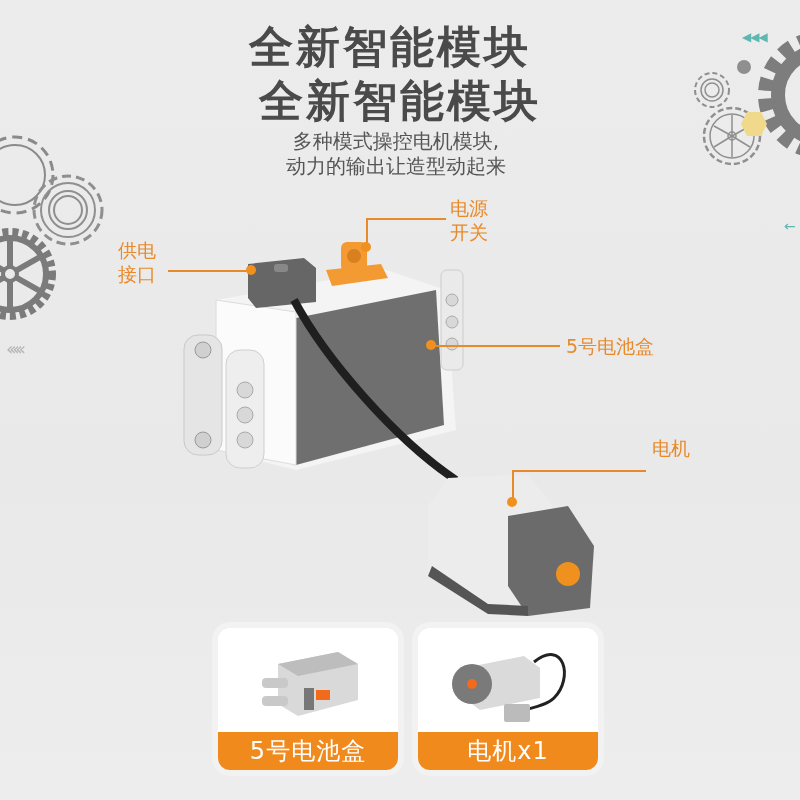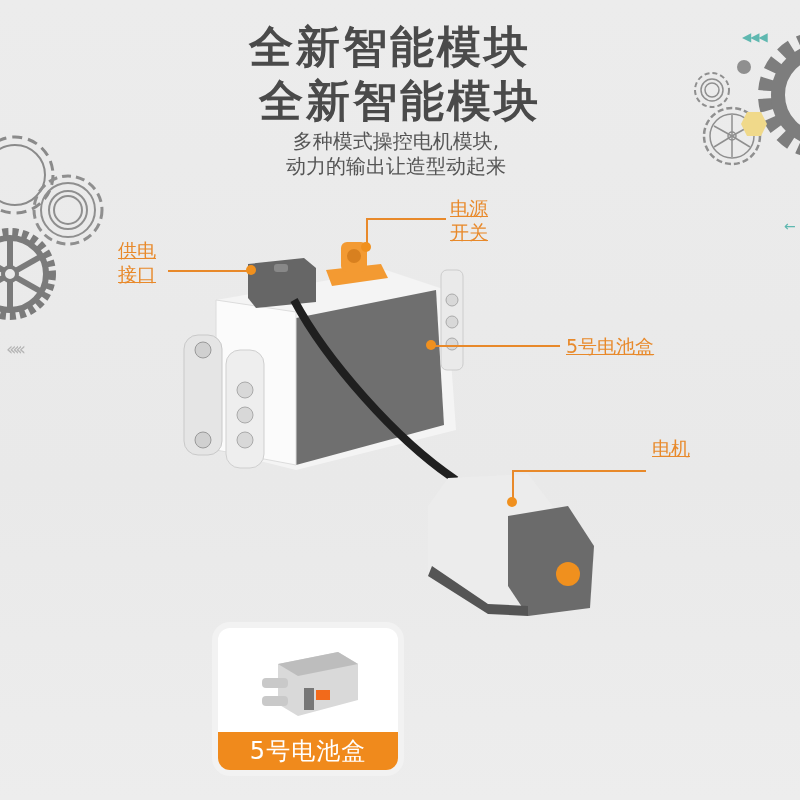--- a/index.html
+++ b/index.html
@@ -4,21 +4,21 @@
 <style>
   * { margin:0; padding:0; box-sizing:border-box; }
   body { width:800px; height:800px; overflow:hidden; background:#ebebeb; font-family:"DejaVu Sans", sans-serif; }
   .canvas { position:relative; width:800px; height:800px; background:linear-gradient(180deg,#ececec 0%,#e9e9e9 60%,#ededed 100%); overflow:hidden; }
   .title { position:absolute; left:0; width:800px; text-align:center; color:#4a4a4a; font-weight:bold; letter-spacing:3px; }
   .t1 { top:18px; font-size:44px; left:-10px; }
   .t2 { top:72px; font-size:44px; left:0; }
   .sub { position:absolute; width:800px; text-align:center; color:#555; font-size:20px; left:-4px; }
   .s1 { top:128px; }
   .s2 { top:153px; }
-  .callout { position:absolute; color:#e8892a; font-size:19px; line-height:24px;text-decoration:underline; }
+  .callout { position:absolute; color:#e8892a; font-size:19px; line-height:24px; }
   .line { position:absolute; background:#e8892a; }
   .dot { position:absolute; width:10px; height:10px; border-radius:50%; background:#f0901e; }
   .product-card { position:absolute; top:628px; width:180px; height:142px; background:#fff; border-radius:12px; box-shadow:0 0 0 6px #f2f2f2; overflow:hidden; }
   .card-label { position:absolute; left:0; bottom:0; width:100%; height:38px; background:#f08a1c; color:#fff; font-size:24px; text-align:center; line-height:38px; letter-spacing:1px; }
   .gear { position:absolute; }
 </style>
 </head>
 <body>
 
 <div class="canvas">
@@ -146,14 +146,24 @@
     <svg style="position:absolute;left:40px;top:16px" width="110" height="80" viewBox="0 0 110 80">
       <path d="M20,20 L80,8 L100,20 L100,56 L40,72 L20,60 Z" fill="#d9d9d9"></path>
       <path d="M20,20 L80,8 L100,20 L40,32 Z" fill="#bdbdbd"></path>
       <rect x="4" y="34" width="26" height="10" rx="4" fill="#c9c9c9"></rect>
       <rect x="4" y="52" width="26" height="10" rx="4" fill="#c9c9c9"></rect>
       <rect x="58" y="46" width="14" height="10" fill="#f26a1b"></rect>
       <rect x="46" y="44" width="10" height="22" fill="#777"></rect>
     </svg>
     <div class="card-label">5号电池盒</div>
   </div>
+  <div class="product-card" style="left:418px;">
+    <svg style="position:absolute;left:26px;top:10px" width="130" height="90" viewBox="0 0 130 90">
+      <path d="M20,30 L80,18 L96,30 L96,60 L36,72 L20,60 Z" fill="#dadada"></path>
+      <circle cx="28" cy="46" r="20" fill="#7a7a7a"></circle>
+      <circle cx="28" cy="46" r="5" fill="#f26a1b"></circle>
+      <path d="M90,24 C120,0 130,40 110,60 C100,70 80,70 70,76" fill="none" stroke="#222" stroke-width="3"></path>
+      <rect x="60" y="66" width="26" height="18" rx="2" fill="#bbb"></rect>
+    </svg>
+    <div class="card-label">电机x1</div>
+  </div>
 
 </div>
 
 </body></html>

